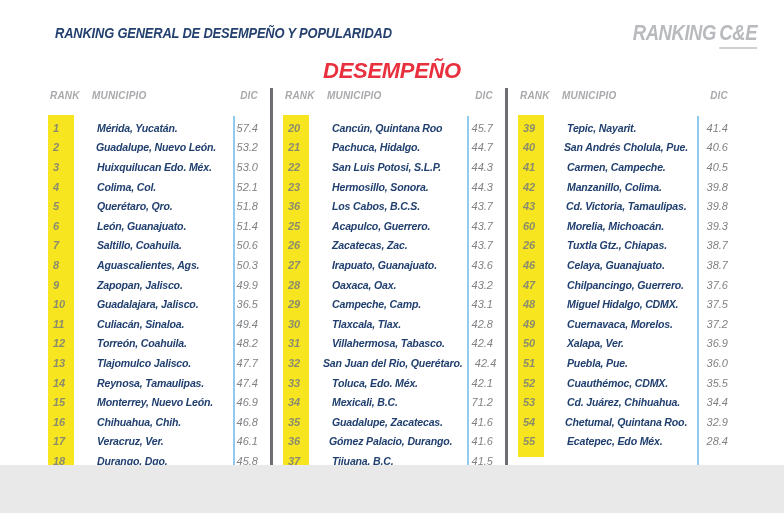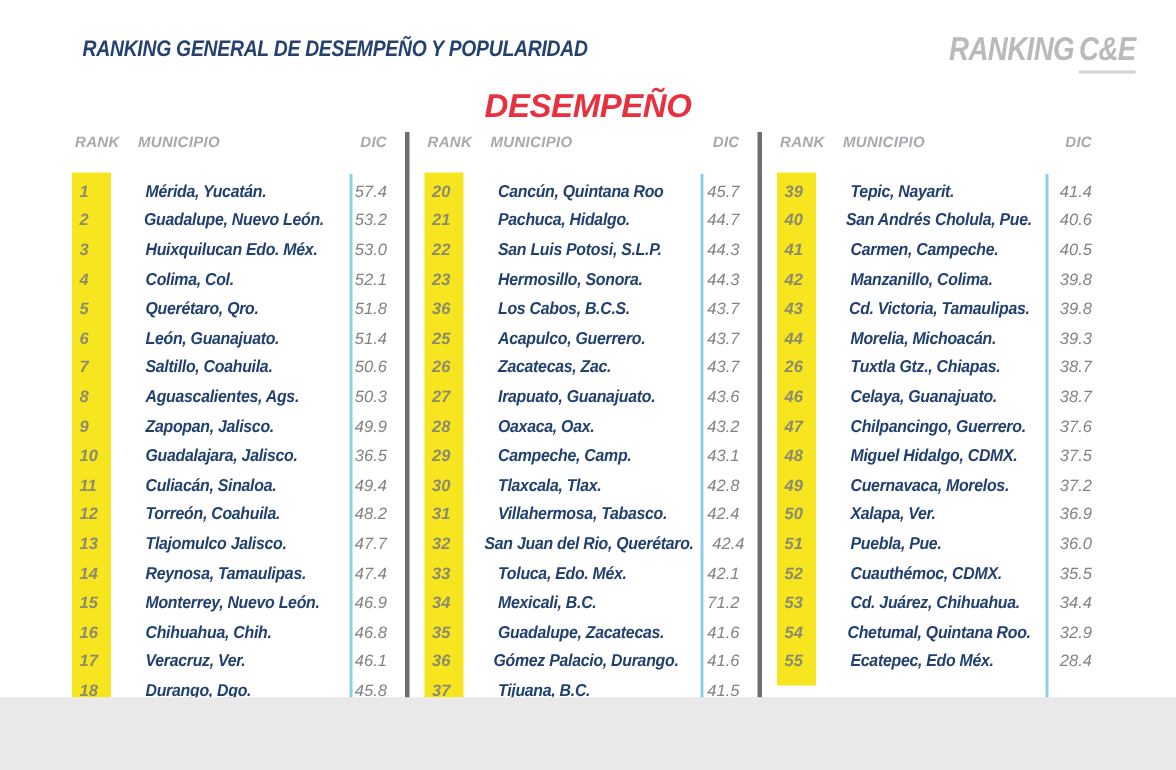--- a/index.html
+++ b/index.html
@@ -313,21 +313,21 @@
           <div class="rank">42</div>
           <div class="muni">Manzanillo, Colima.</div>
           <div class="dic">39.8</div>
         </div>
         <div class="trow">
           <div class="rank">43</div>
           <div class="muni">Cd. Victoria, Tamaulipas.</div>
           <div class="dic">39.8</div>
         </div>
         <div class="trow">
-          <div class="rank">44</div>
+          <div class="rank">60</div>
           <div class="muni">Morelia, Michoacán.</div>
           <div class="dic">39.3</div>
         </div>
         <div class="trow">
           <div class="rank">26</div>
           <div class="muni">Tuxtla Gtz., Chiapas.</div>
           <div class="dic">38.7</div>
         </div>
         <div class="trow">
           <div class="rank">46</div>

